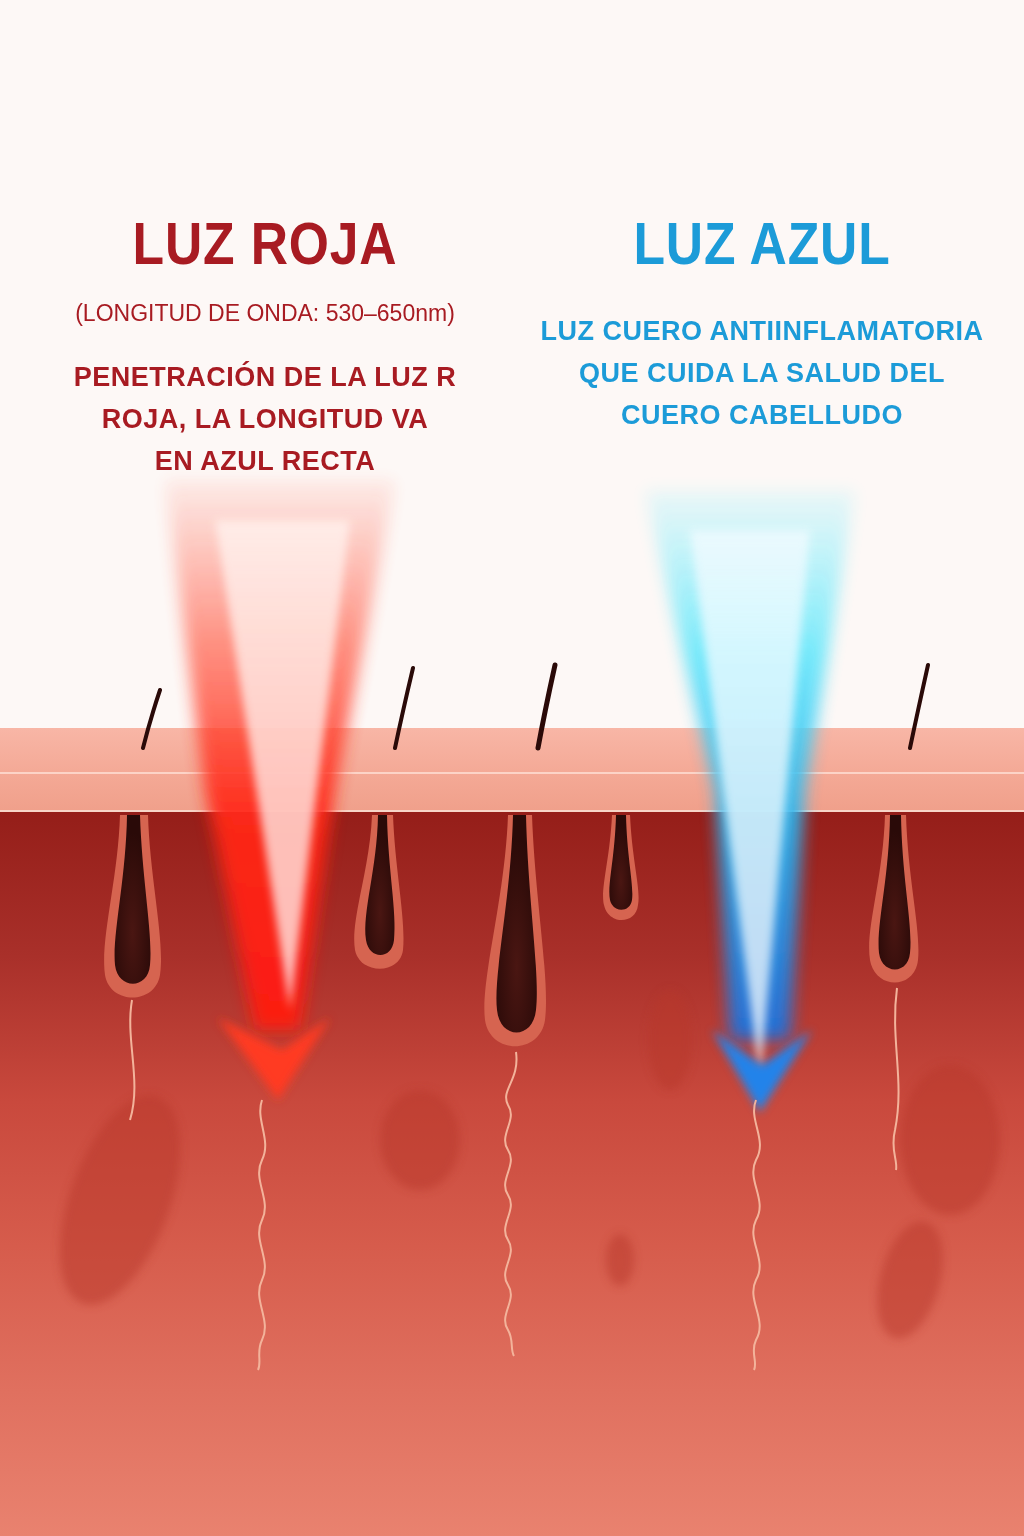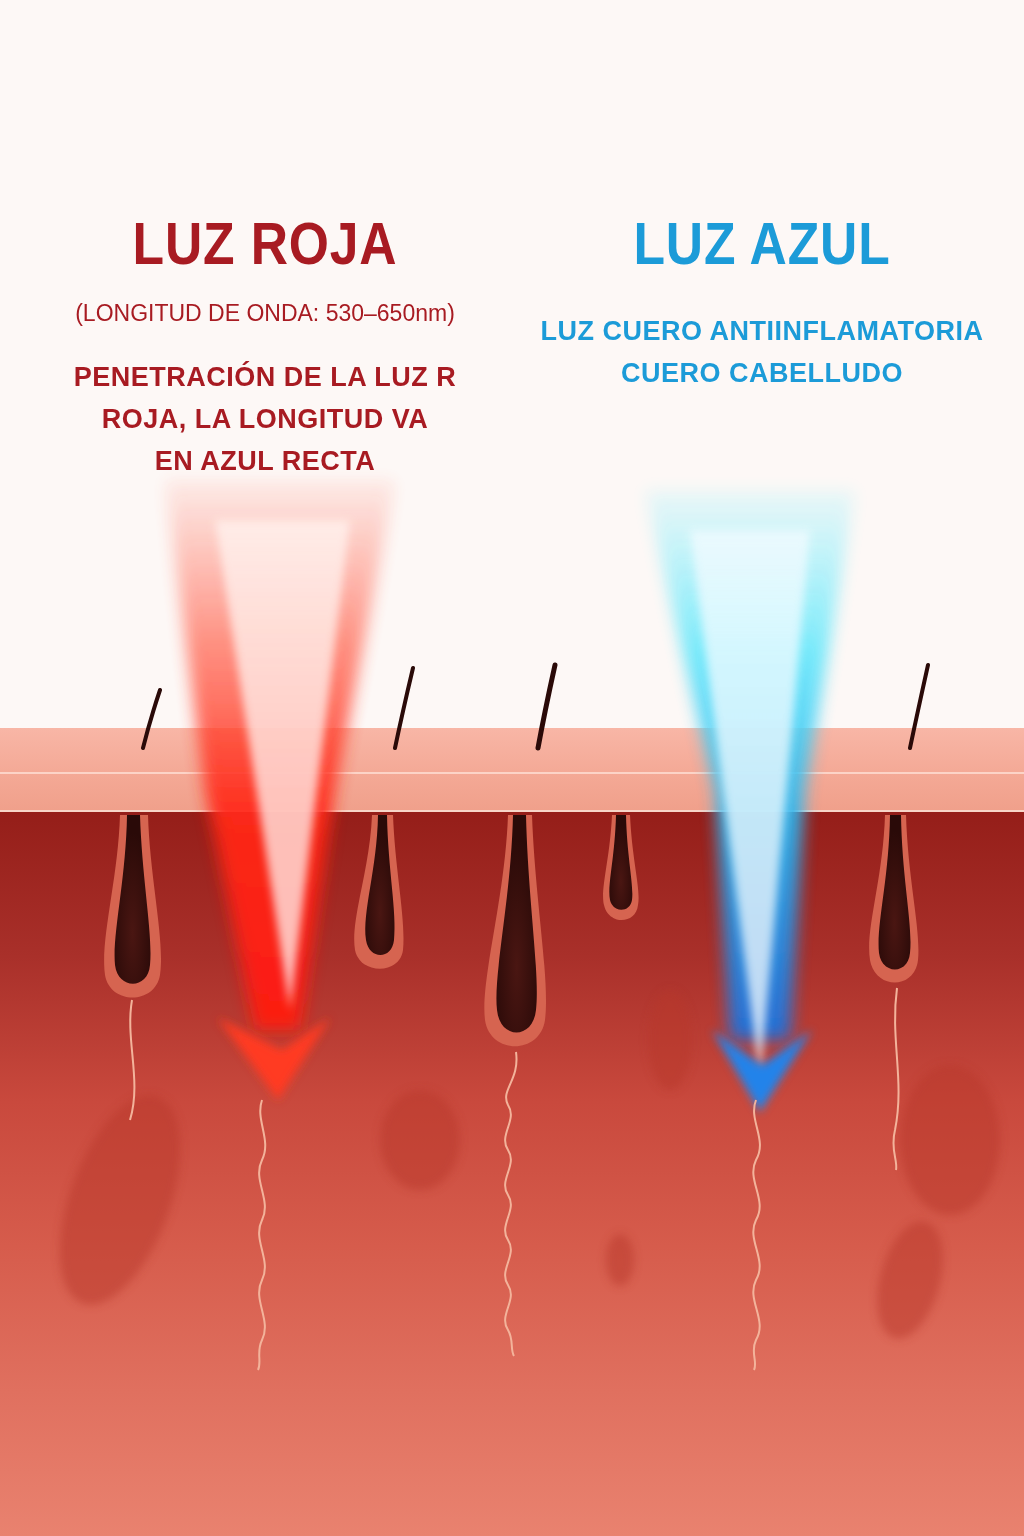--- a/index.html
+++ b/index.html
@@ -30,20 +30,21 @@
       <div>PENETRACIÓN DE LA LUZ R</div>
       <div>ROJA, LA LONGITUD VA</div>
       <div>EN AZUL RECTA</div>
     </div>
   </div>
 
   <div class="col right">
     <h1 class="title blue">LUZ AZUL</h1>
     <div class="desc blue">
       <div>LUZ CUERO ANTIINFLAMATORIA</div>
+      <div>QUE CUIDA LA SALUD DEL</div>
       <div>CUERO CABELLUDO</div>
     </div>
   </div>
 
   <div class="skin-top">
       <div class="line"></div>
     </div>
   <div class="dermis"></div>
 
   <svg class="overlay" width="1024" height="1536" viewBox="0 0 1024 1536">

